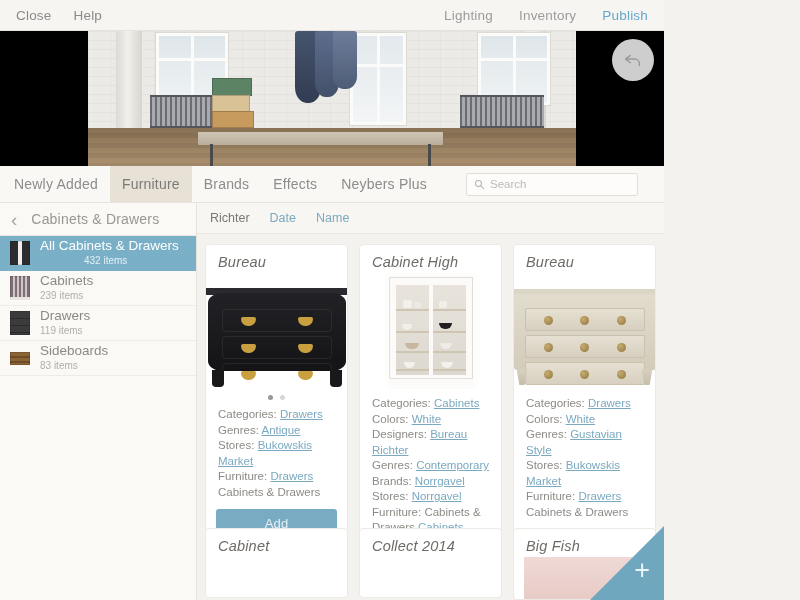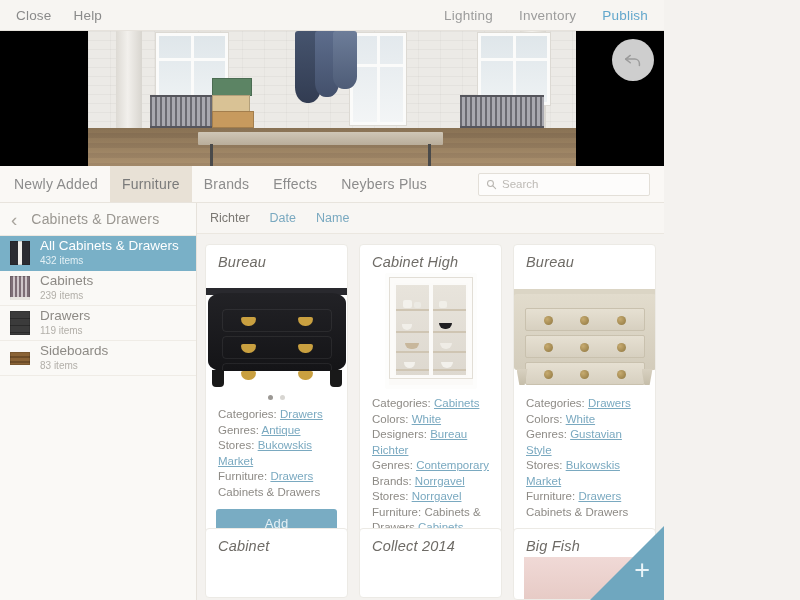--- a/index.html
+++ b/index.html
@@ -127,21 +127,21 @@
     position: relative;
   }
   .tab {
     display: flex; align-items: center;
     padding: 0 12px;
     font-size: 14px; color: #8c8c8c; letter-spacing: .2px;
   }
   .tab:first-child { padding-left: 14px; }
   .tab.active { background: #e8e1d6; color: #7a7a7a; }
   .search-wrap {
-    margin-left: auto; align-self: center; margin-right: 14px;
+    margin-left: auto; align-self: center; margin-right: 26px;
     width: 172px; height: 23px;
     background: #fdfcfb; border: 1px solid #e3dfd8; border-radius: 2px;
     display: flex; align-items: center; padding: 0 7px; gap: 5px;
   }
   .search-wrap svg { width: 11px; height: 11px; flex: none; }
   .search-input {
     border: 0; outline: 0; background: transparent;
     font-family: "Liberation Sans", sans-serif;
     font-size: 11.5px; color: #8b8b8b; width: 100%;
   }
@@ -173,21 +173,21 @@
   .cat-item.selected { background: #79b0c7; border-bottom-color: #79b0c7; }
   .cat-thumb { width: 20px; height: 24px; flex: none; border: 1px solid rgba(0,0,0,.12); }
   .th-all { background: linear-gradient(to right,#2b2b30 0%,#2b2b30 38%,#f0eeea 38%,#f0eeea 62%,#2b2b30 62%); }
   .th-cab { background: repeating-linear-gradient(to right,#7e6e76 0 2px,#cfc6c9 2px 4px); border-bottom: 3px solid #e9e6e1; }
   .th-dra { background: repeating-linear-gradient(to bottom,#3b3b3b 0 6px,#2a2a2a 6px 7px); }
   .th-sid { background: repeating-linear-gradient(to bottom,#8a6336 0 3px,#6d4c27 3px 5px); height: 13px; align-self: center; }
   .cat-text { display: flex; flex-direction: column; justify-content: center; }
   .cat-name { font-size: 13.5px; color: #8d8a85; line-height: 1.15; }
   .cat-count { font-size: 10px; color: #b2afa9; line-height: 1.4; }
   .cat-item.selected .cat-name { color: #ffffff; }
-  .cat-item.selected .cat-count { color: #e3f0f5; }
+  .cat-item.selected .cat-count { color: #e3f0f5; margin-left: 44px; }
 
   
   .content { flex: 1; display: flex; flex-direction: column; background: #f4f2ef; min-width: 0; }
   .sortbar {
     height: 31px; display: flex; align-items: center; gap: 20px;
     padding-left: 13px; background: #f8f6f3;
     border-bottom: 1px solid #ebe7e0;
   }
   .sort-opt { font-size: 12.5px; color: #7aa9c0; }
   .sort-opt.active { color: #7a7772; }

